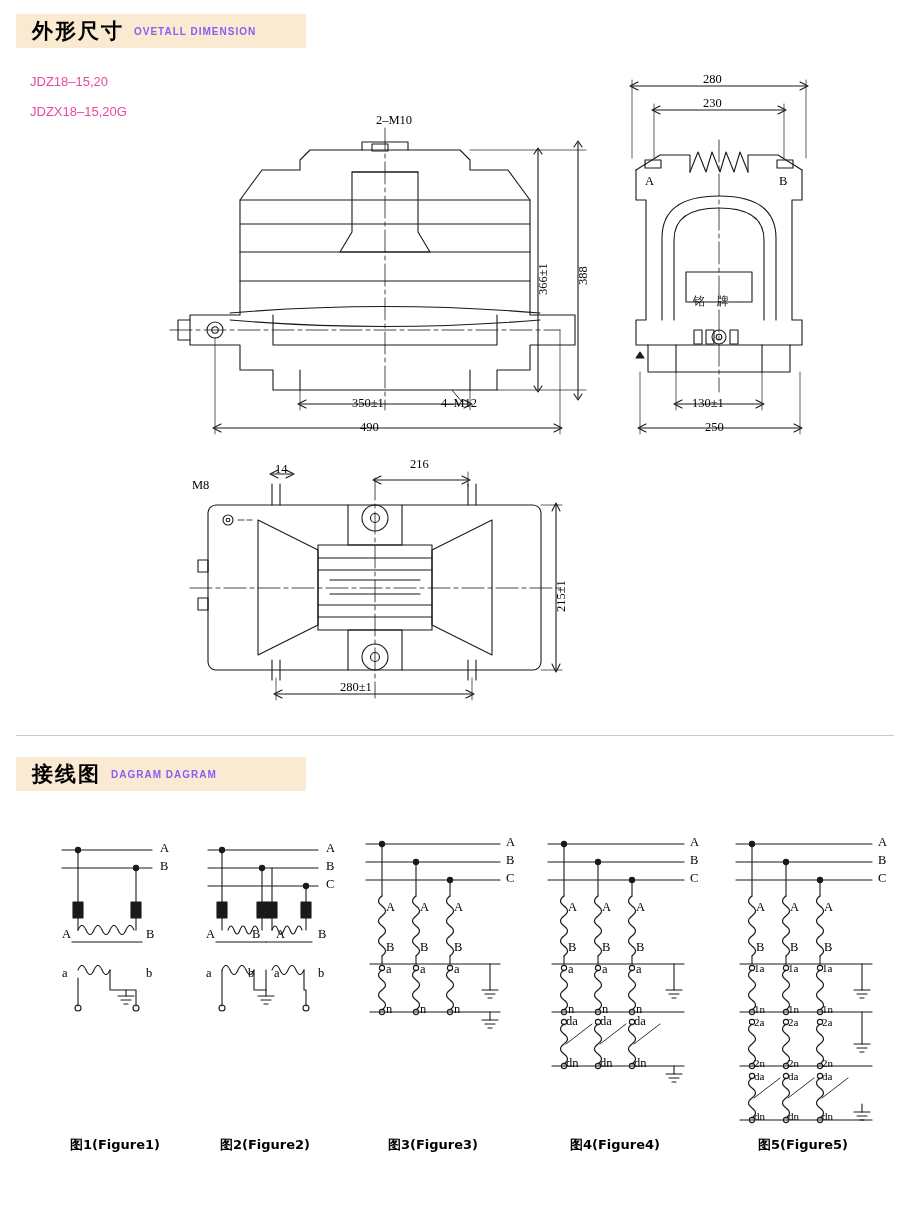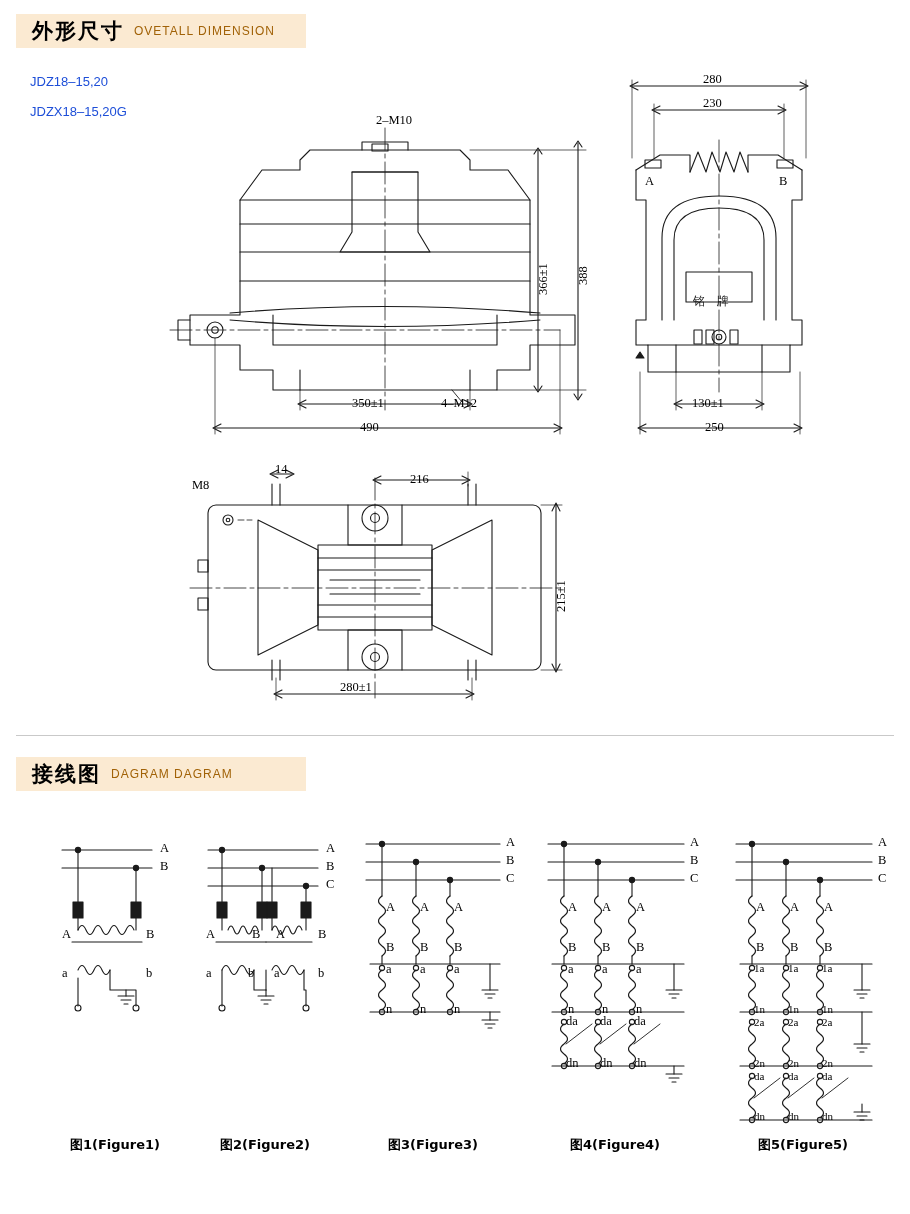--- a/index.html
+++ b/index.html
@@ -21,30 +21,30 @@
     box-sizing:border-box;
   }
   .sec-cn{
     font-family:"DejaVu Sans", sans-serif;
     font-size:21px;
     font-weight:bold;
     letter-spacing:2px;
     color:#000000;
   }
   .sec-en{
-    font-size:12px;
-    font-weight:normal;
+    font-size:10px;
+    font-weight:bold;
     letter-spacing:1px;
-    color:#a16207;
+    color:#8b5cf6;
     margin-left:10px;
   }
   .model-line{
     position:absolute;
     font-size:13px;
-    color:#1d4ed8;
+    color:#ec4899;
     font-family:"Liberation Sans", sans-serif;
   }
   .divider{
     position:absolute;
     left:16px;width:878px;height:1px;
     background:#c9c9c9;
   }
   .dimcanvas{position:absolute;left:0;top:0;}
   .fig-caption{
     position:absolute;
@@ -265,21 +265,21 @@
 <div class="lbl" style="left:703px;top:72px;">280</div>
 <div class="lbl" style="left:703px;top:96px;">230</div>
 <div class="lbl" style="left:645px;top:174px;">A</div>
 <div class="lbl" style="left:779px;top:174px;">B</div>
 <div class="cn-plate" style="left:693px;top:293px;text-align:right;">铭 牌</div>
 <div class="lbl" style="left:692px;top:396px;">130±1</div>
 <div class="lbl" style="left:705px;top:420px;">250</div>
 
 <div class="lbl" style="left:192px;top:478px;">M8</div>
 <div class="lbl" style="left:275px;top:462px;">14</div>
-<div class="lbl" style="left:410px;top:472px;">216</div>
+<div class="lbl" style="left:410px;top:457px;">216</div>
 <div class="lbl rot" style="left:554px;top:612px;">215±1</div>
 <div class="lbl" style="left:340px;top:680px;">280±1</div>
 
 <div class="divider" style="top:735px;"></div>
 
 <div class="section-header" style="left:16px;top:757px;width:290px;">
   <span class="sec-cn">接线图</span>
   <span class="sec-en">DAGRAM DAGRAM</span>
 </div>
 

